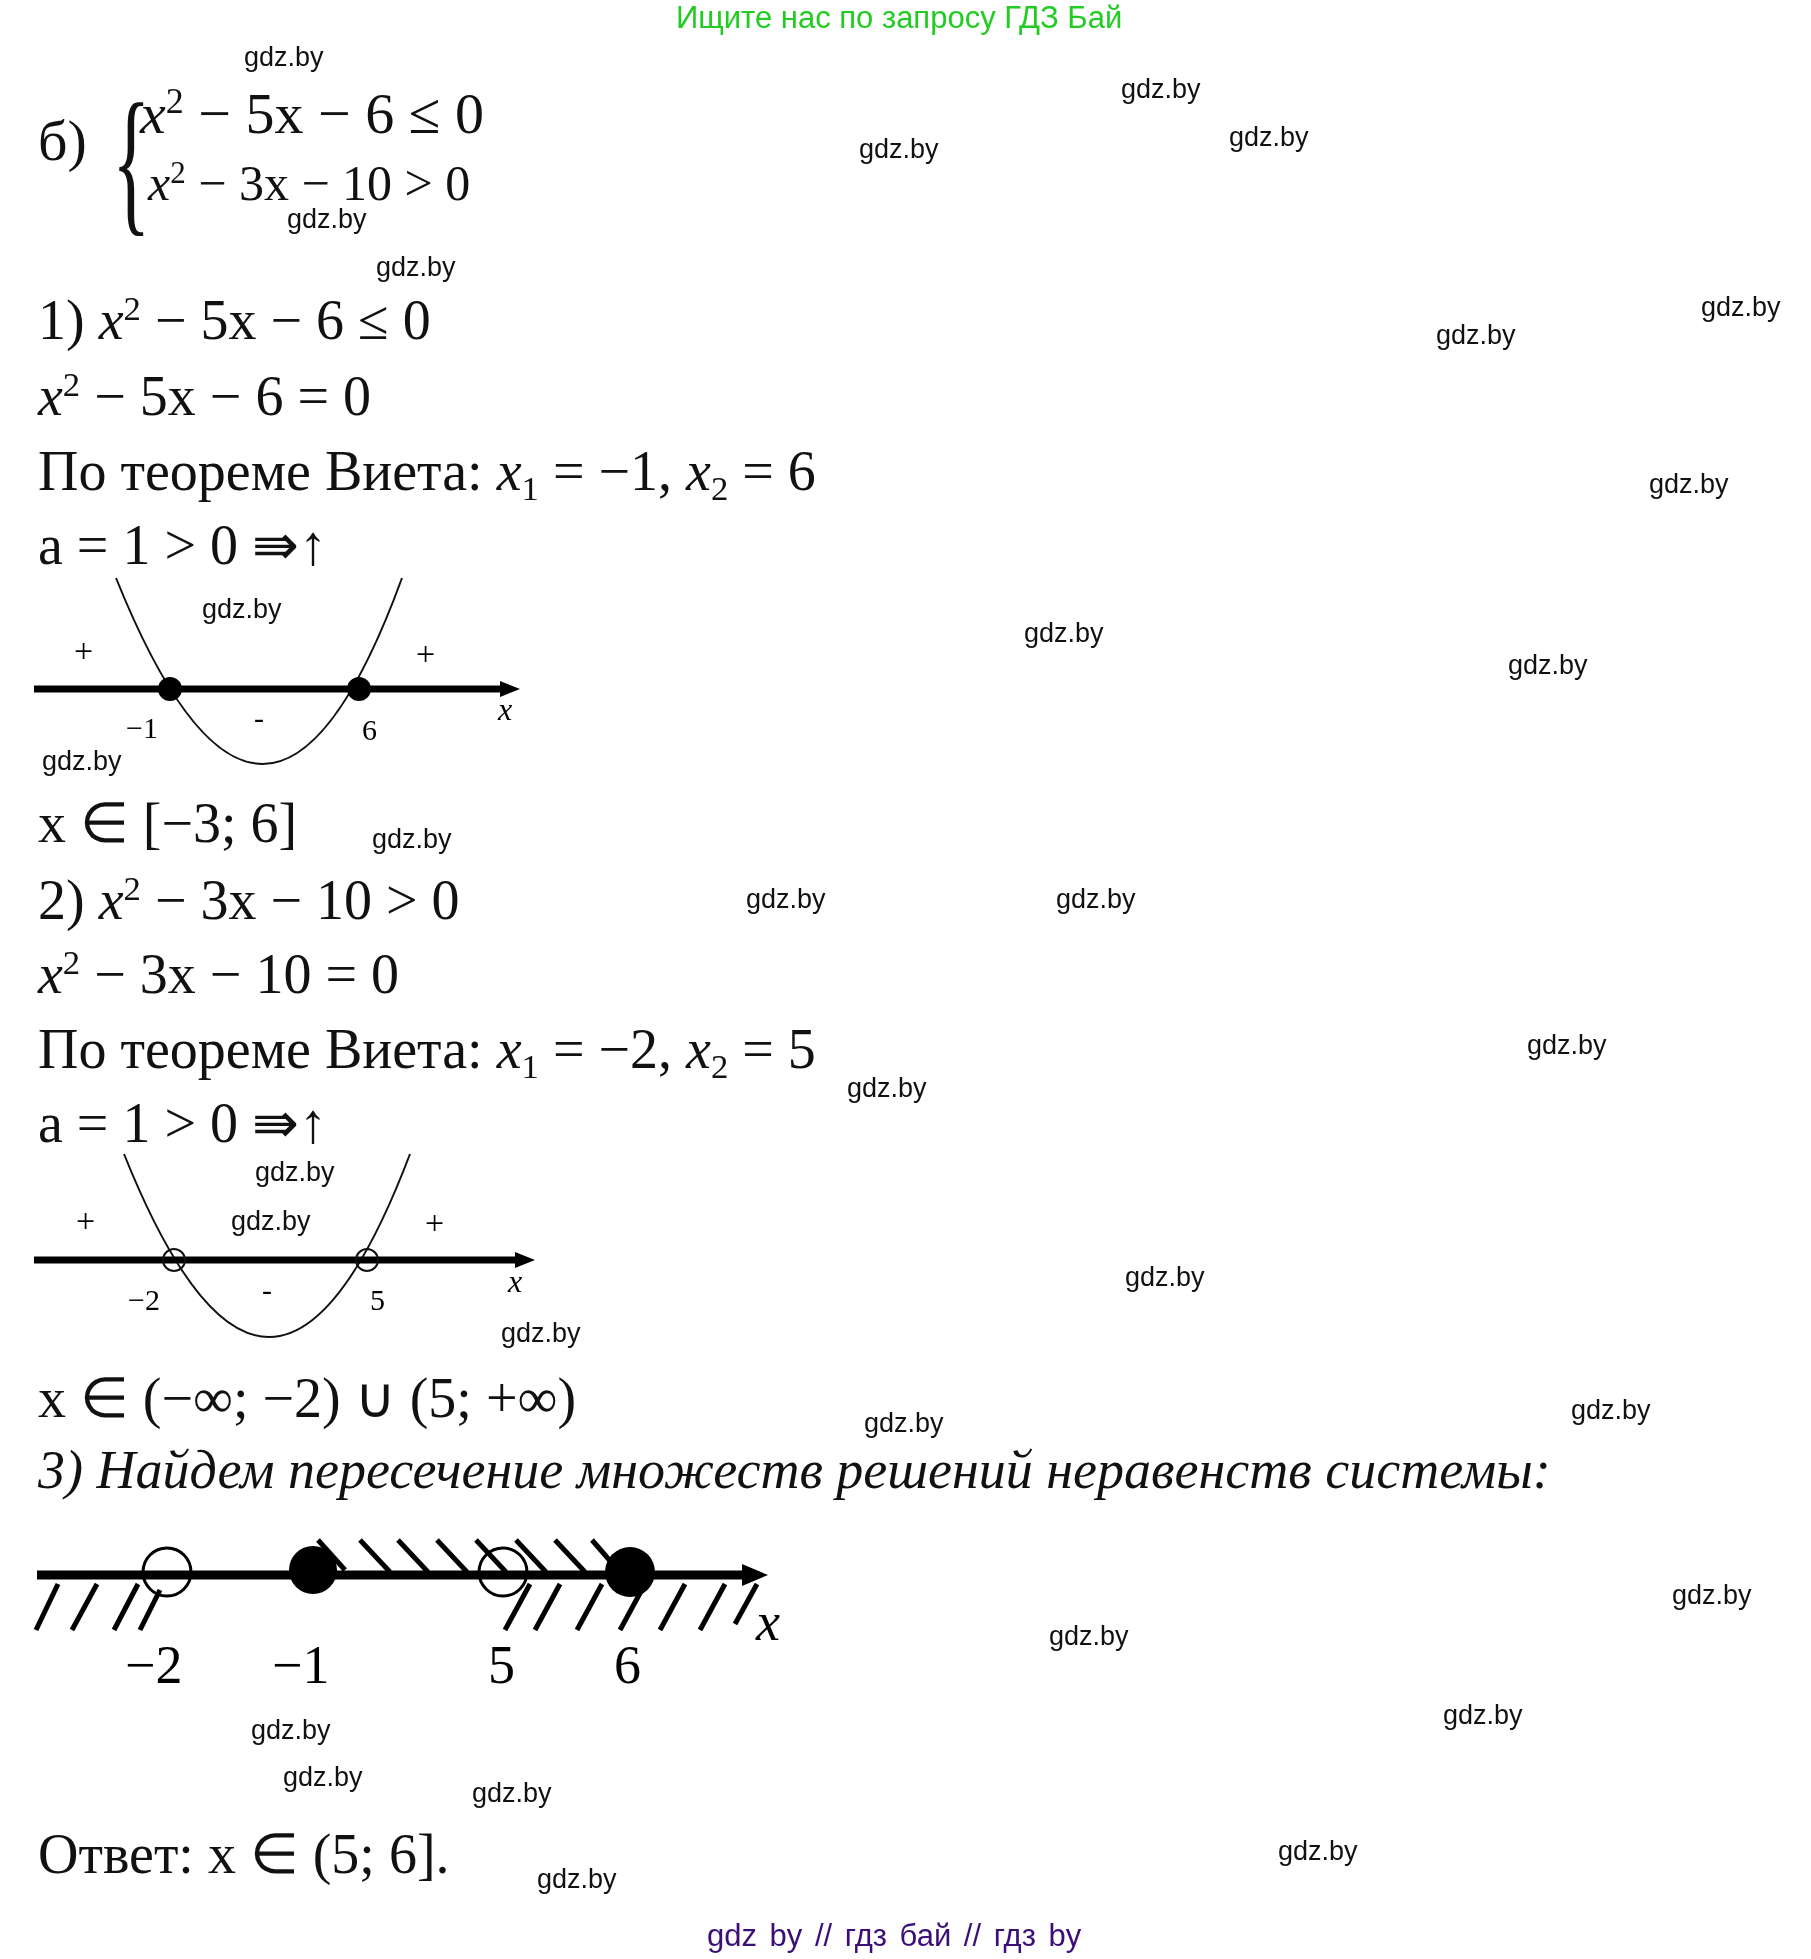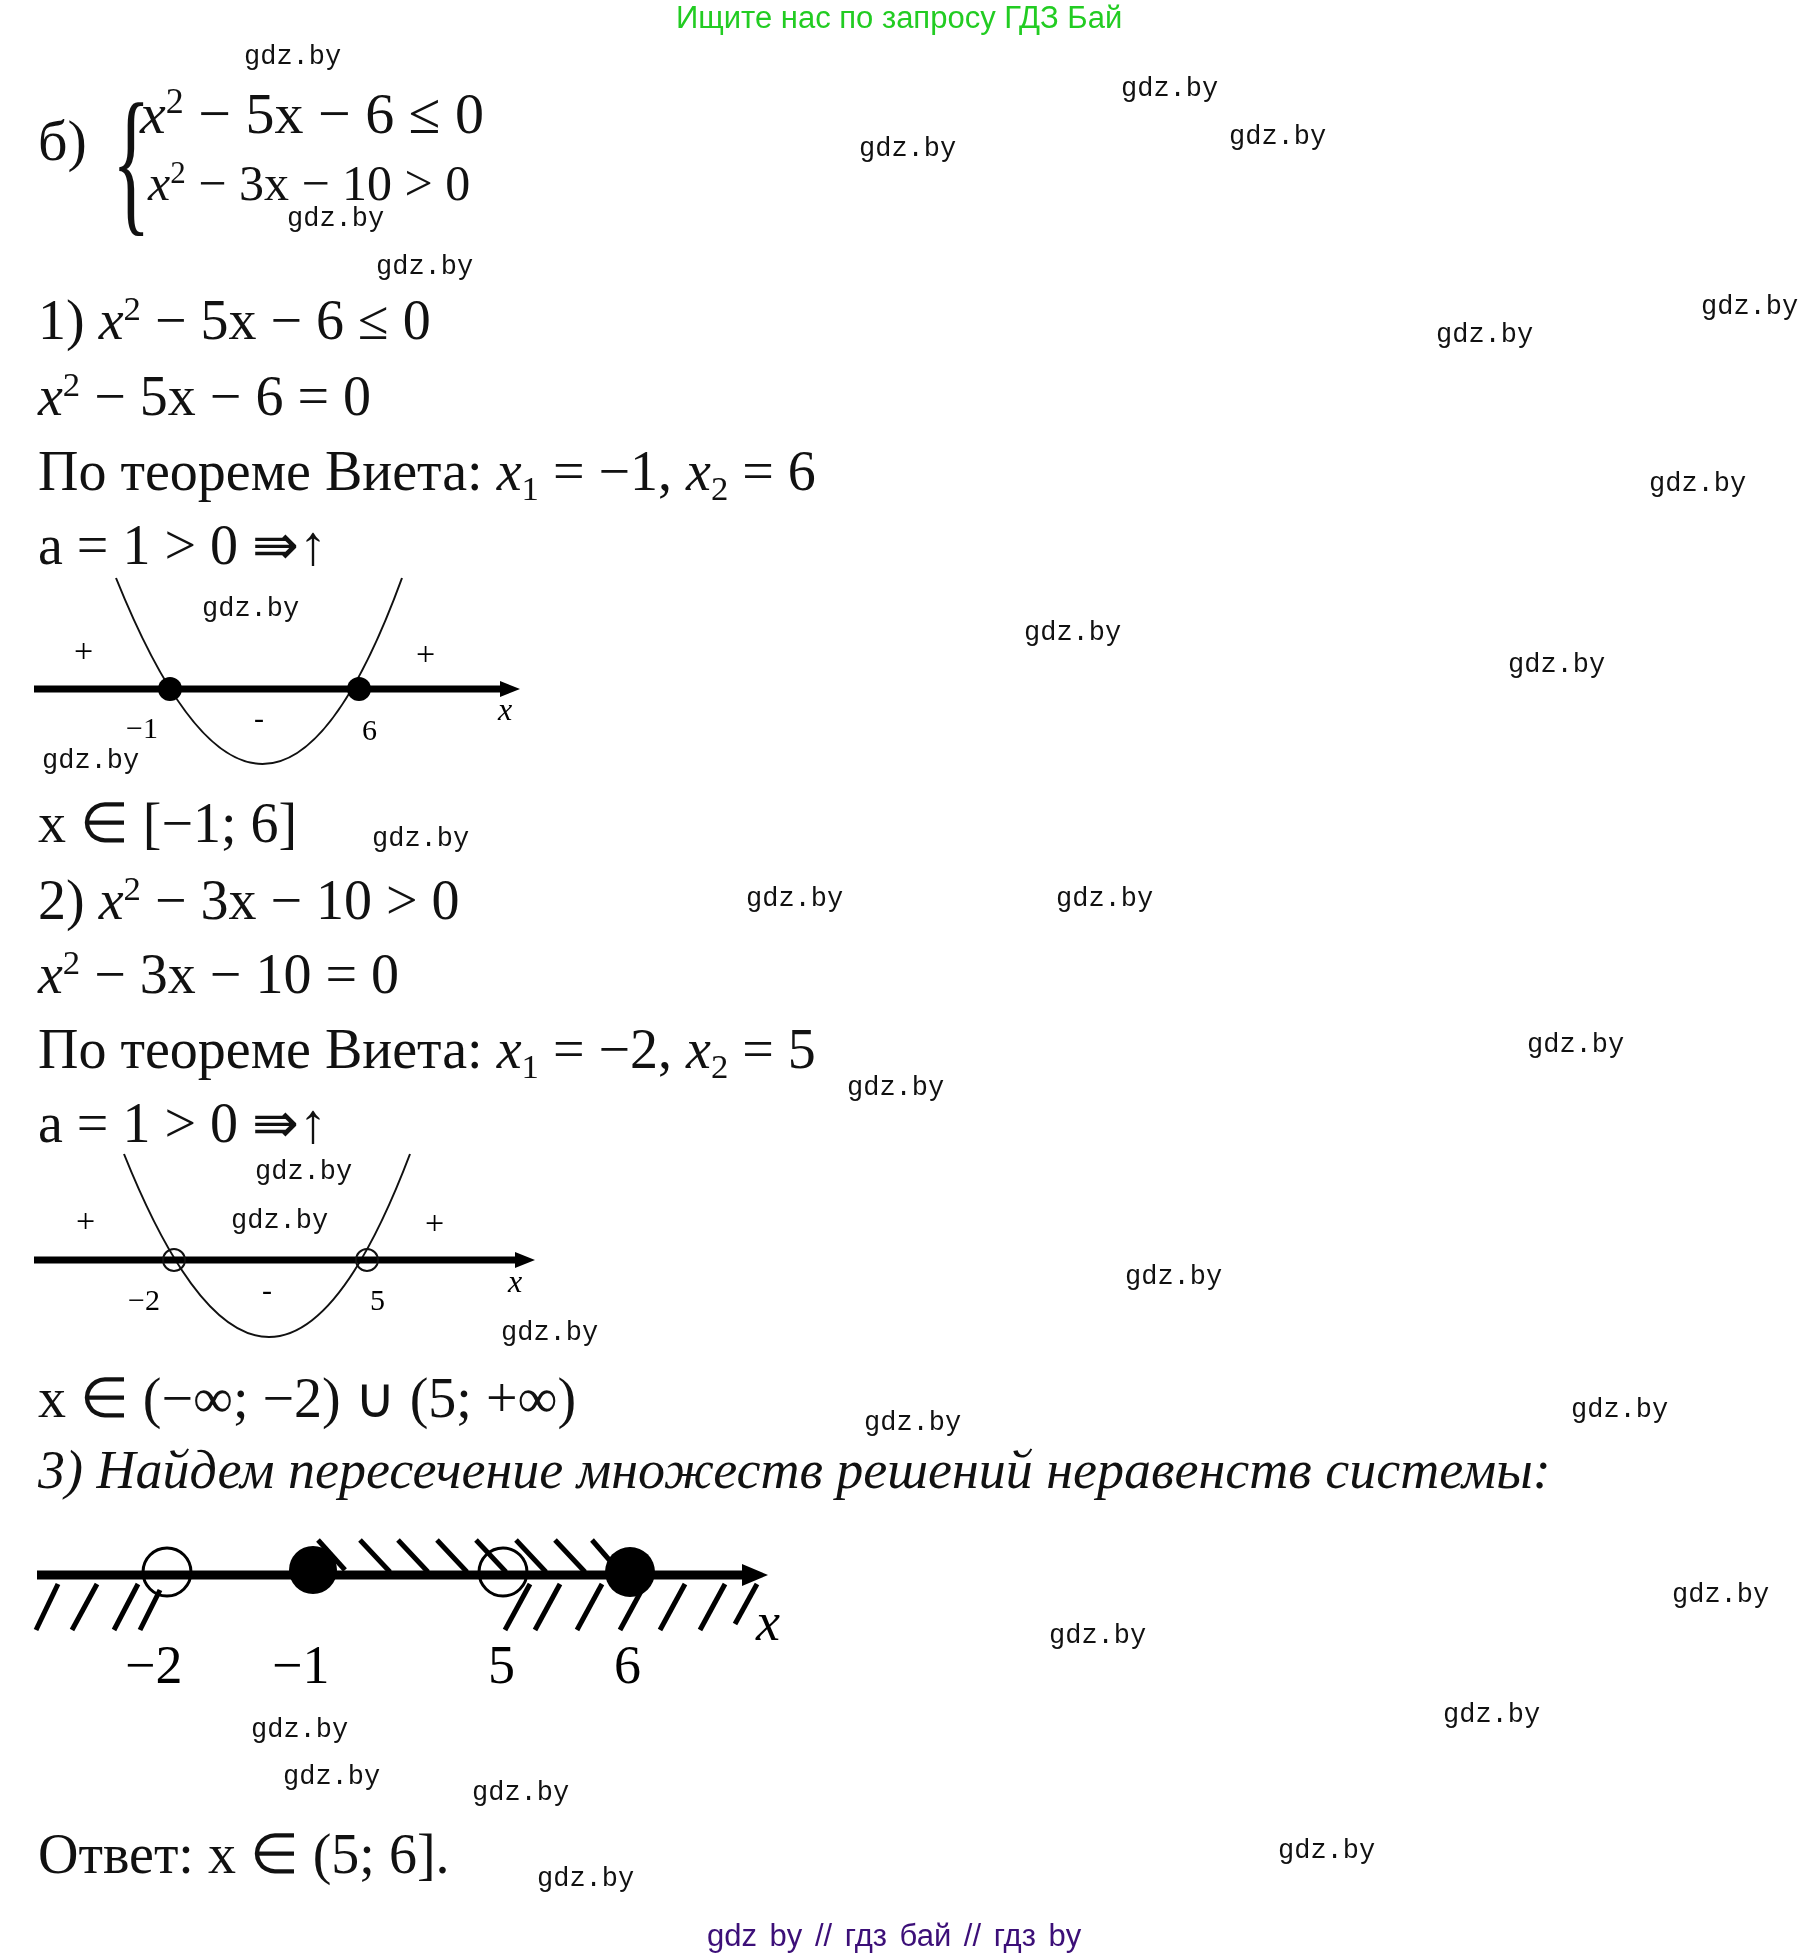--- a/index.html
+++ b/index.html
@@ -1,20 +1,20 @@
 <!DOCTYPE html>
 <html><head>
 <meta charset="utf-8">
 <style>
   html, body { margin:0; padding:0; background:#ffffff; }
   body { width:1811px; height:1959px; position:relative; overflow:hidden; }
   .abs { position:absolute; white-space:nowrap; }
   .header { left:676px; top:0px; font-family:"Liberation Sans", sans-serif; font-size:31px; color:#22cc22; }
   .footer { left:707px; top:1918px; font-family:"Liberation Sans", sans-serif; font-size:31px; color:#3c0f78; word-spacing:4px;text-align:center; }
-  .wm { font-family:Liberation Mono, monospace; font-size:27px; color:#111111; }
+  .wm { font-family:Liberation Sans, sans-serif; font-size:27px; color:#111111; }
   .math { font-family:"Liberation Serif", serif; font-size:56px; color:#111; line-height:1; }
   .math i { font-style:italic; }
   .math sup { font-size:0.62em; vertical-align:0.55em; line-height:0; }
   .math sub { font-size:0.62em; vertical-align:-0.3em; line-height:0; }
   .brace { font-family:"Liberation Serif", serif; font-size:160px; font-weight:100; line-height:1; color:#111; transform:scaleX(0.5); transform-origin:left top; }
   .graph { position:absolute; }
 </style>
 </head>
 <body>
 
@@ -37,21 +37,21 @@
   <circle cx="170" cy="129" r="12" fill="#000"></circle>
   <circle cx="359" cy="129" r="12" fill="#000"></circle>
   <text x="74" y="102" font-family="Liberation Serif, serif" font-size="34">+</text>
   <text x="254" y="168" font-family="Liberation Serif, serif" font-size="30">-</text>
   <text x="416" y="105" font-family="Liberation Serif, serif" font-size="34">+</text>
   <text x="126" y="178" font-family="Liberation Serif, serif" font-size="30">−1</text>
   <text x="362" y="180" font-family="Liberation Serif, serif" font-size="30">6</text>
   <text x="498" y="160" font-family="Liberation Serif, serif" font-size="32" font-style="italic">x</text>
 </svg>
 
-<div class="abs math" style="left:38px; top:795px;">x ∈ [−1; 6]</div>
+<div class="abs math" style="left:38px; top:795px;">x ∈ [−3; 6]</div>
 
 <div class="abs math" style="left:38px; top:872px;"><span>2) </span><i>x</i><sup>2</sup><span> − 3x − 10 &gt; 0</span></div>
 <div class="abs math" style="left:38px; top:946px;"><i>x</i><sup>2</sup><span> − 3x − 10 = 0</span></div>
 <div class="abs math" style="left:38px; top:1021px;"><span>По теореме Виета: </span><i>x</i><sub>1</sub><span> = −2, </span><i>x</i><sub>2</sub><span> = 5</span></div>
 <div class="abs math" style="left:38px; top:1095px;">a = 1 &gt; 0 ⇛↑</div>
 
 <svg class="graph" style="left:0; top:1140px;" width="560" height="220">
   <path d="M124 14 Q 271 380 410 14" fill="none" stroke="#111" stroke-width="2"></path>
   <line x1="34" y1="120" x2="522" y2="120" stroke="#000" stroke-width="7"></line>
   <polygon points="535,120 515,112 515,128" fill="#000"></polygon>

